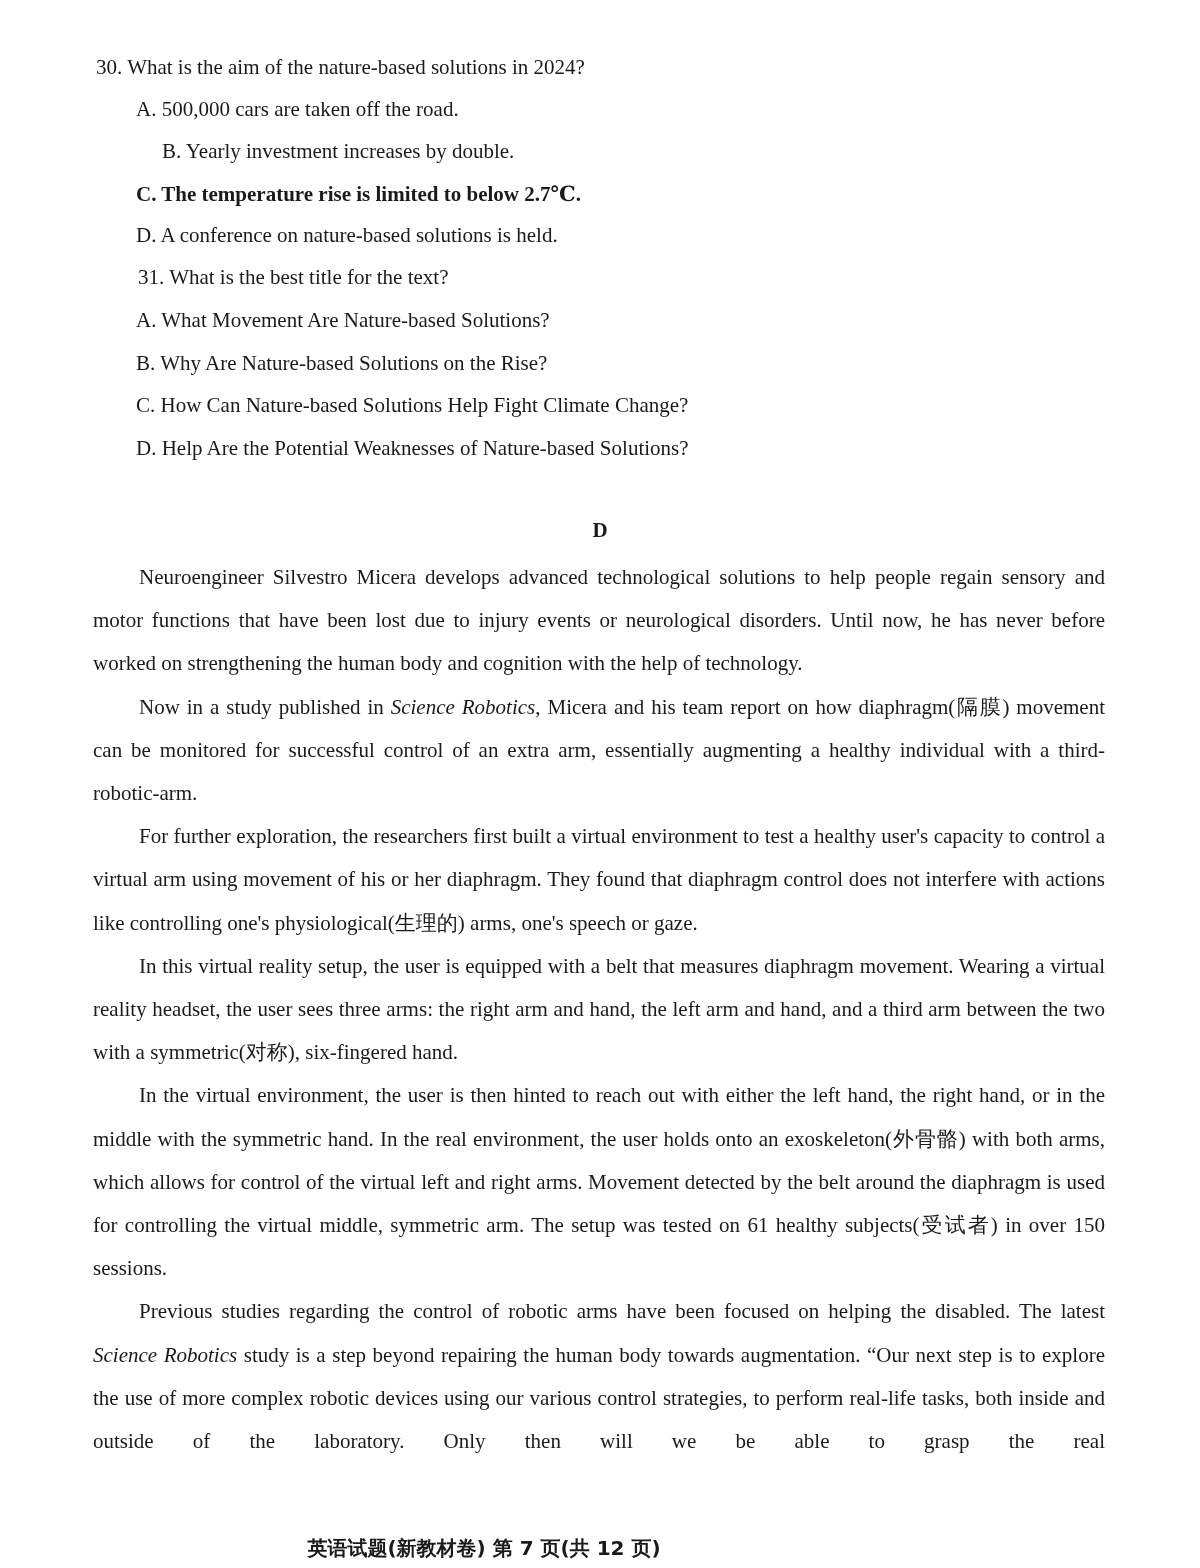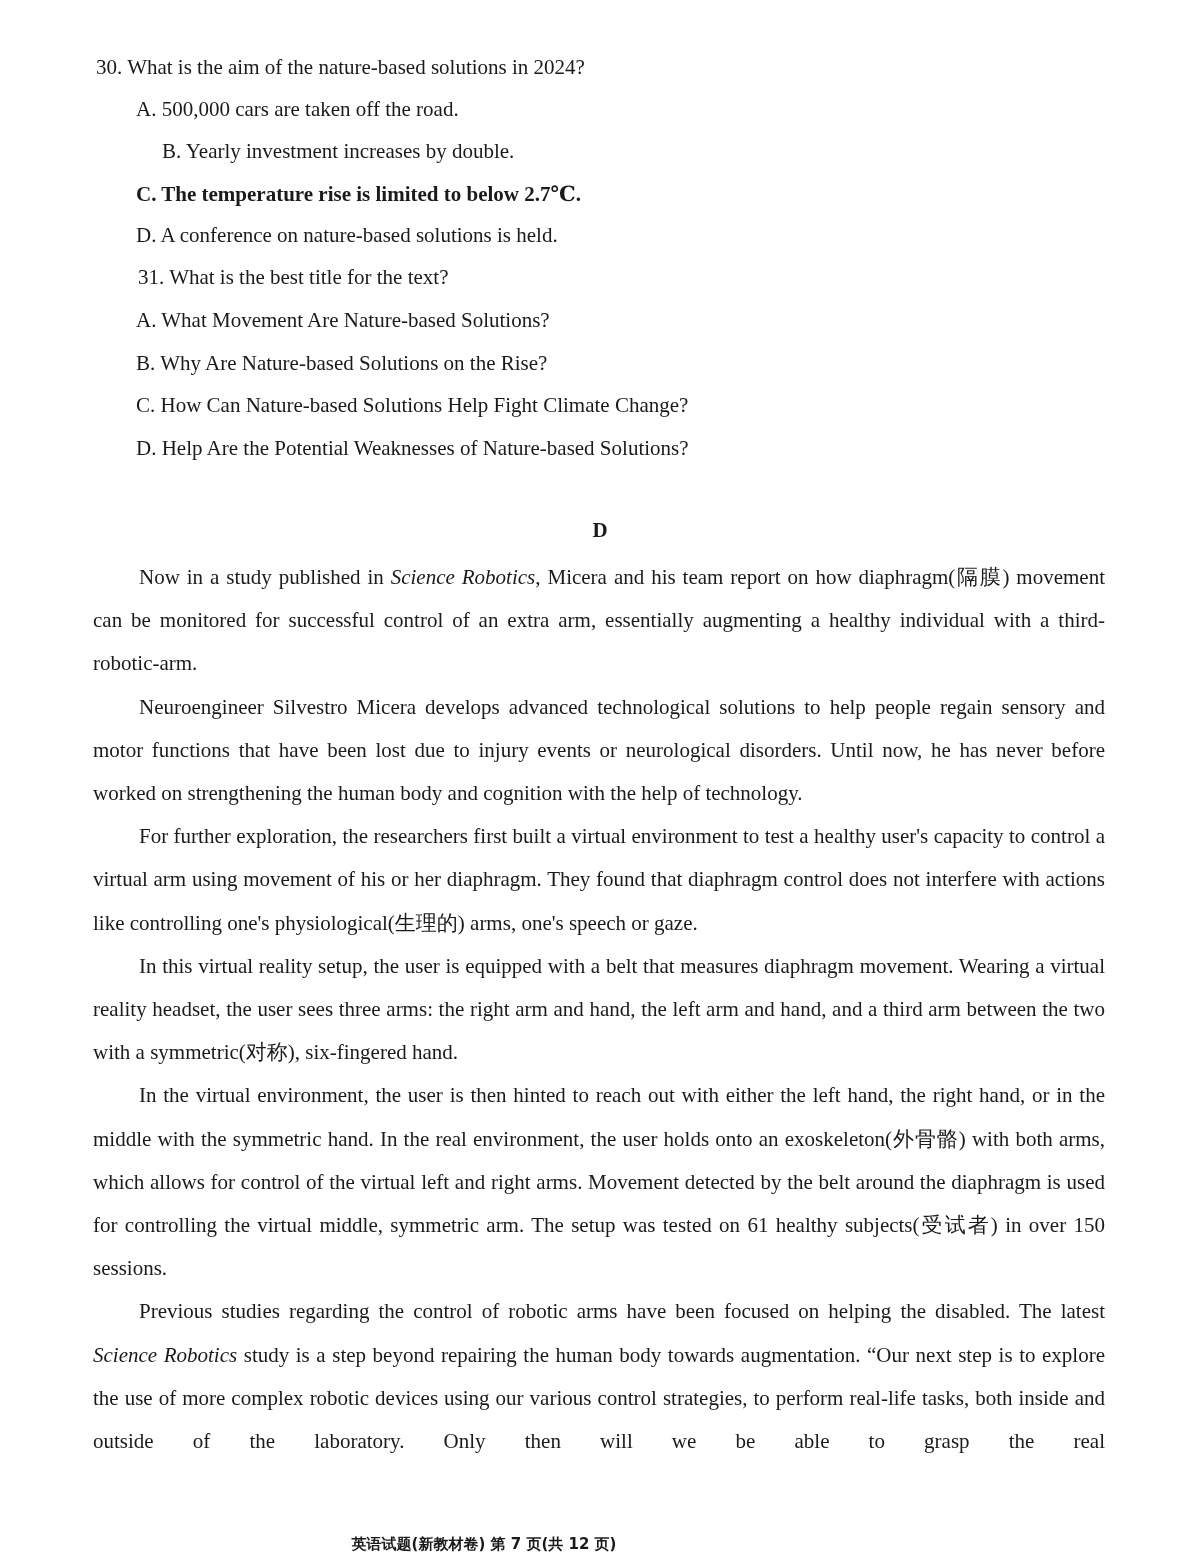--- a/index.html
+++ b/index.html
@@ -8,21 +8,21 @@
     font-family: "Liberation Serif", "DejaVu Serif", serif;
     color: #1a1a1a;
   }
   .q-stem { position: absolute; left: 96px; font-size: 21px; white-space: nowrap; }
   .q-opt  { position: absolute; left: 136px; font-size: 21px; white-space: nowrap; }
   .sec-title { position: absolute; left: 0; width: 1200px; top: 518px; text-align: center; font-weight: bold; font-size: 21px; }
   .passage { position: absolute; left: 93px; width: 1012px; top: 556px; font-size: 21px; line-height: 43.2px; text-align: justify; }
   .passage p { margin: 0; text-indent: 46px; text-align-last: auto; }
   .passage p.last-full { text-align-last: justify; }
   em { font-style: italic; }
-  .footer { position: absolute; left: 0; width: 968px; top: 1535px; text-align: center; font-size: 15px; font-weight: bold; font-family: "DejaVu Sans", sans-serif; }
+  .footer { position: absolute; left: 0; width: 968px; top: 1535px; text-align: center; font-size: 20px; font-weight: bold; font-family: "DejaVu Sans", sans-serif; }
 </style>
 </head>
 <body>
 
 <div>
   <div class="q-stem" style="top:55px;">
     <span>30.</span>
     <span>What is the aim of the nature-based solutions in 2024?</span>
   </div>
   <div class="q-opt" style="top:97px;">
@@ -62,21 +62,21 @@
   </div>
   <div class="q-opt" style="top:436px;">
     <span>D.</span>
     <span>Help Are the Potential Weaknesses of Nature-based Solutions?</span>
   </div>
 </div>
 
 <div class="sec-title">D</div>
 
 <div class="passage">
+  <p>Neuroengineer Silvestro Micera develops advanced technological solutions to help people regain sensory and motor functions that have been lost due to injury events or neurological disorders. Until now, he has never before worked on strengthening the human body and cognition with the help of technology.</p>
   <p><span>Now in a study published in </span><em>Science Robotics</em><span>, Micera and his team report on how diaphragm(隔膜) movement can be monitored for successful control of an extra arm, essentially augmenting a healthy individual with a third-robotic-arm.</span></p>
-  <p>Neuroengineer Silvestro Micera develops advanced technological solutions to help people regain sensory and motor functions that have been lost due to injury events or neurological disorders. Until now, he has never before worked on strengthening the human body and cognition with the help of technology.</p>
   <p>For further exploration, the researchers first built a virtual environment to test a healthy user's capacity to control a virtual arm using movement of his or her diaphragm. They found that diaphragm control does not interfere with actions like controlling one's physiological(生理的) arms, one's speech or gaze.</p>
   <p>In this virtual reality setup, the user is equipped with a belt that measures diaphragm movement. Wearing a virtual reality headset, the user sees three arms: the right arm and hand, the left arm and hand, and a third arm between the two with a symmetric(对称), six-fingered hand.</p>
   <p>In the virtual environment, the user is then hinted to reach out with either the left hand, the right hand, or in the middle with the symmetric hand. In the real environment, the user holds onto an exoskeleton(外骨骼) with both arms, which allows for control of the virtual left and right arms. Movement detected by the belt around the diaphragm is used for controlling the virtual middle, symmetric arm. The setup was tested on 61 healthy subjects(受试者) in over 150 sessions.</p>
   <p class="last-full"><span>Previous studies regarding the control of robotic arms have been focused on helping the disabled. The latest </span><em>Science Robotics</em><span> study is a step beyond repairing the human body towards augmentation. “Our next step is to explore the use of more complex robotic devices using our various control strategies, to perform real-life tasks, both inside and outside of the laboratory. Only then will we be able to grasp the real</span></p>
 </div>
 
 <div class="footer">英语试题(新教材卷)  第 7 页(共 12 页)</div>
 
 </body></html>

